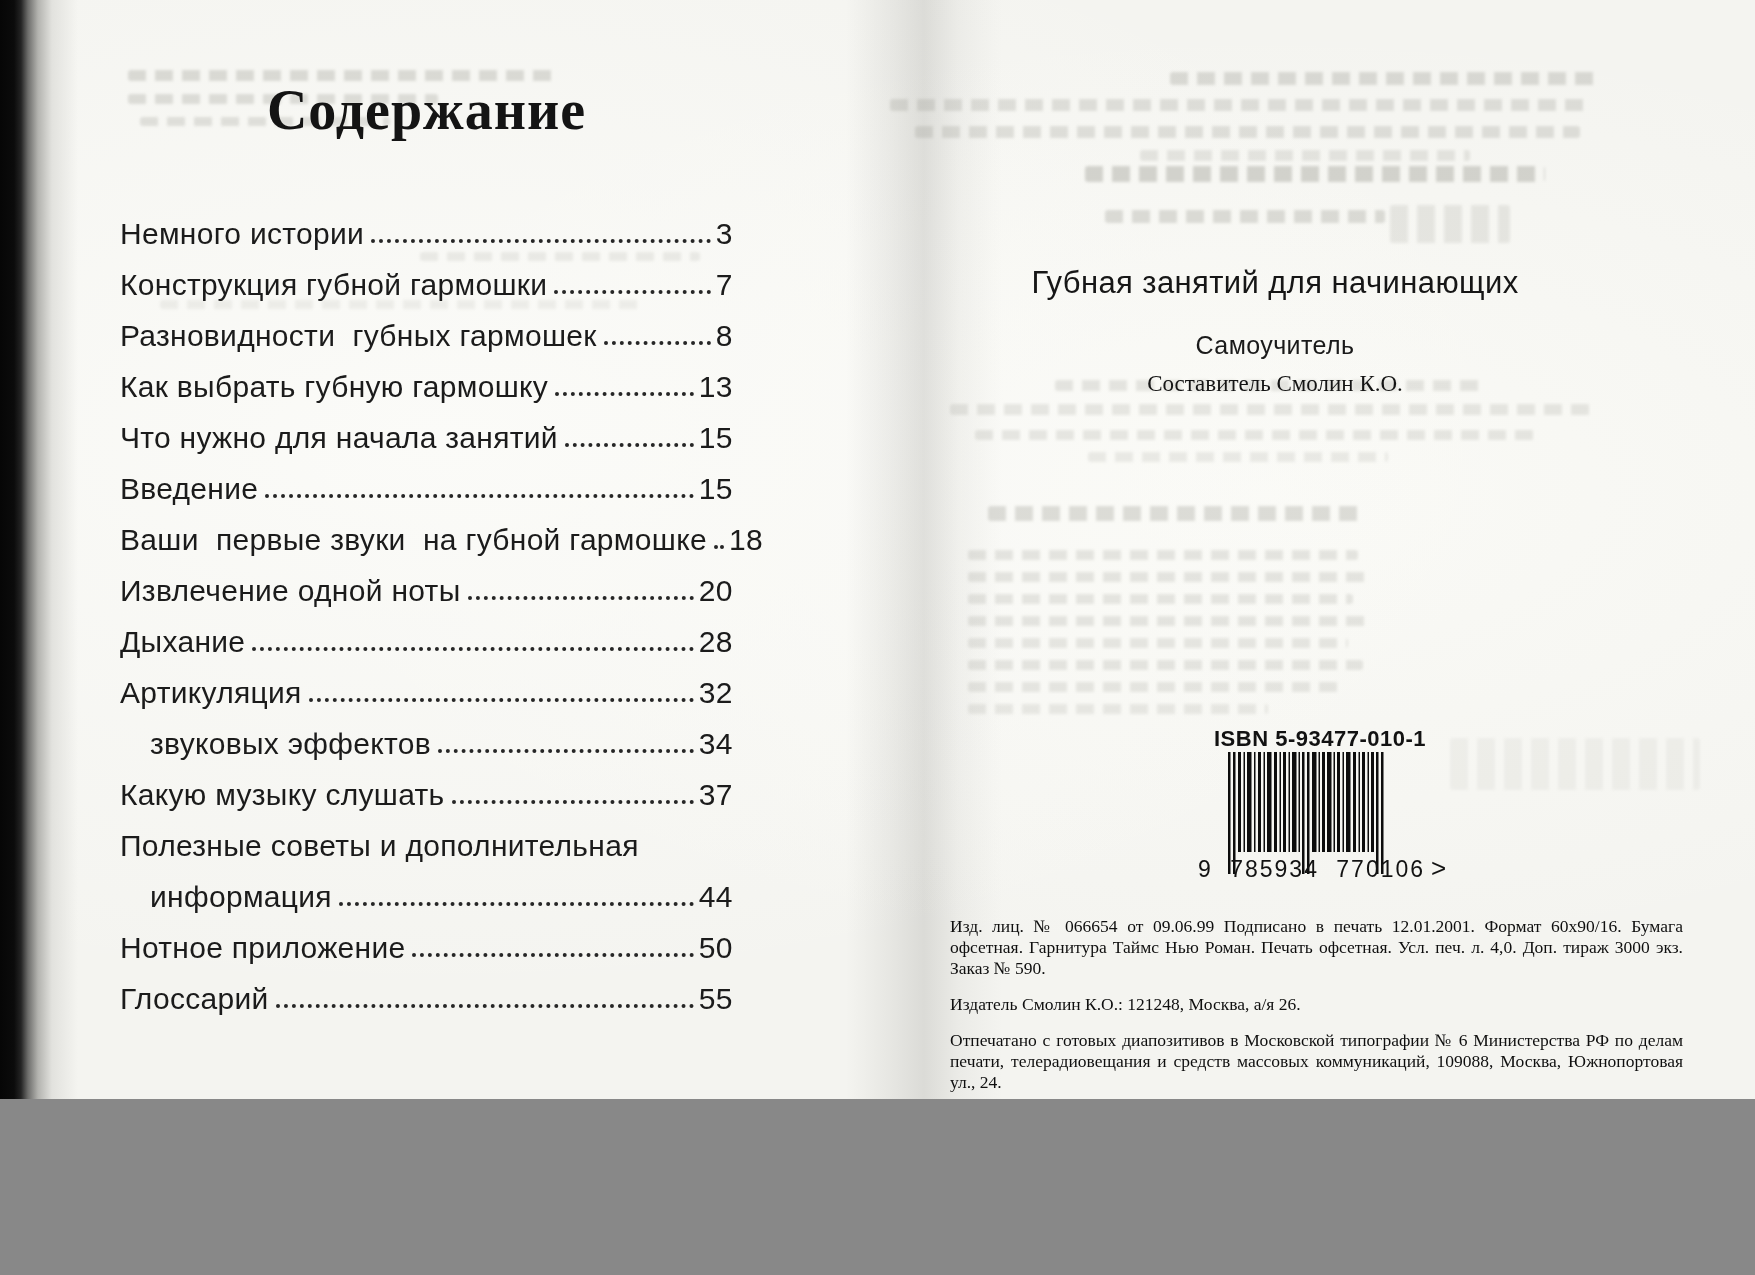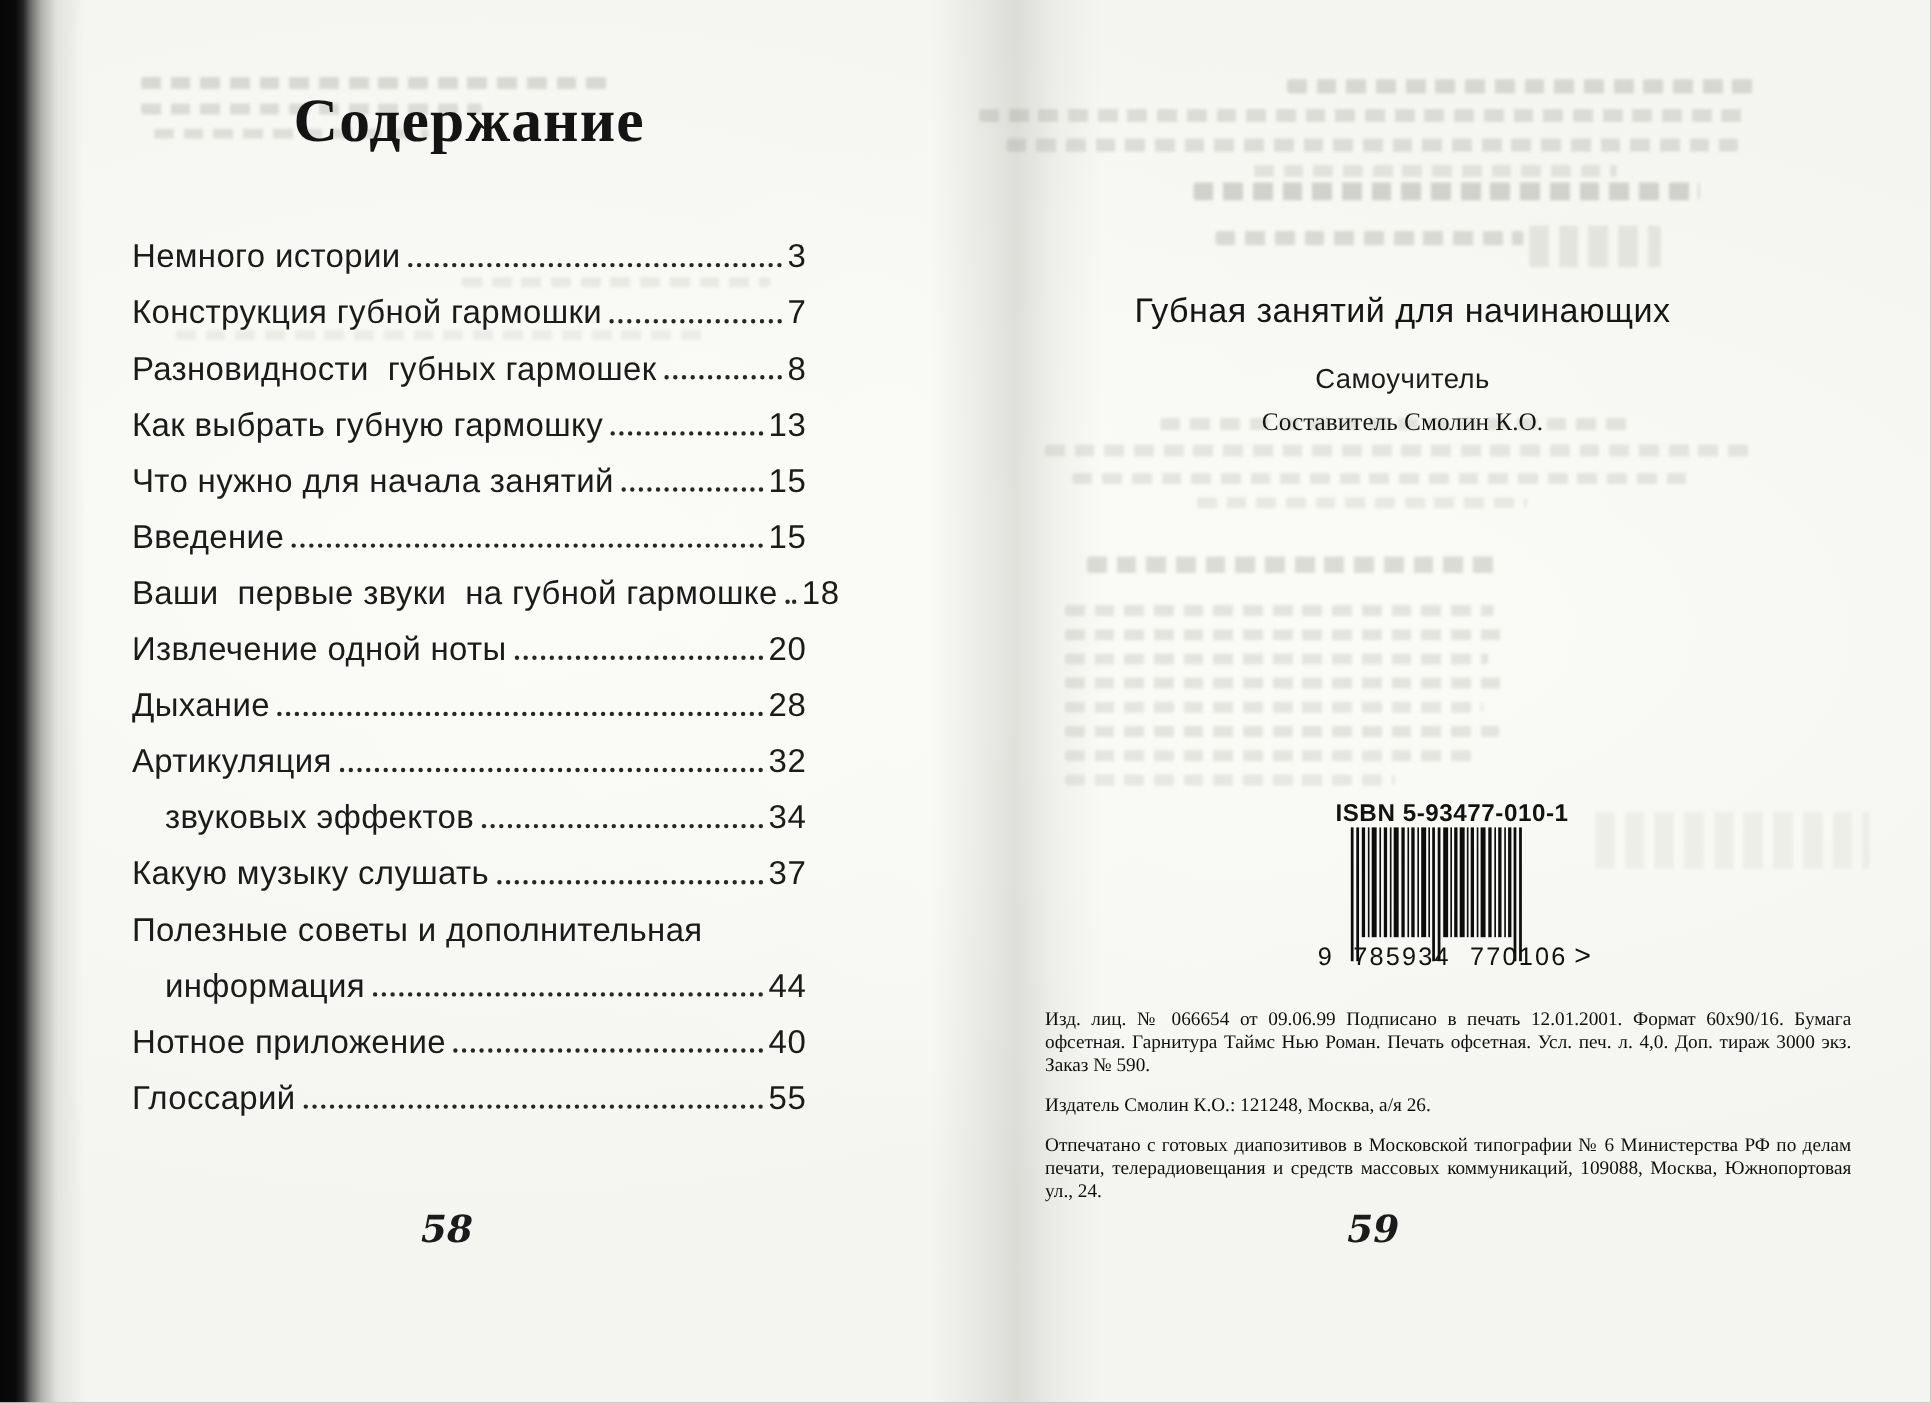--- a/index.html
+++ b/index.html
@@ -1,17 +1,17 @@
 <!DOCTYPE html>
 <html><head>
 <meta charset="utf-8">
 <style>
   html,body{margin:0;padding:0;}
   body{background:#888;font-family:"Liberation Sans",sans-serif;}
-  .scan{position:relative;width:1755px;height:1275px;overflow:hidden;
+  .scan{position:relative;width:1755px;height:1099px;overflow:hidden;
         background:
           radial-gradient(ellipse at 25% 40%, #fbfbf8 0%, rgba(251,251,248,0) 60%),
           radial-gradient(ellipse at 72% 45%, #fafaf6 0%, rgba(250,250,246,0) 55%),
           #f4f4f0;}
   
   .edge-left{position:absolute;left:0;top:0;width:78px;height:100%;
       background:linear-gradient(90deg,#060606 0,#0b0b0b 14px,#242424 21px,#6d6d6b 28px,#b3b3af 38px,#e2e2de 52px,rgba(246,246,242,0) 78px);}
   .gutter{position:absolute;left:846px;top:0;width:156px;height:100%;
       background:linear-gradient(90deg,rgba(115,115,110,0) 0%,rgba(115,115,110,.10) 28%,rgba(105,105,100,.18) 50%,rgba(115,115,110,.07) 72%,rgba(115,115,110,0) 100%);}
   
@@ -154,21 +154,21 @@
         <span class="toc-label">Полезные советы и дополнительная</span>
       </div>
       <div class="toc-row indent">
         <span class="toc-label">информация</span>
         <span class="toc-leader"></span>
         <span class="toc-page">44</span>
       </div>
       <div class="toc-row">
         <span class="toc-label">Нотное приложение</span>
         <span class="toc-leader"></span>
-        <span class="toc-page">40</span>
+        <span class="toc-page">50</span>
       </div>
       <div class="toc-row">
         <span class="toc-label">Глоссарий</span>
         <span class="toc-leader"></span>
         <span class="toc-page">55</span>
       </div>
     </div>
   <div class="folio folio-left">58</div>
 
   <div class="rp-title">Губная занятий для начинающих</div>

